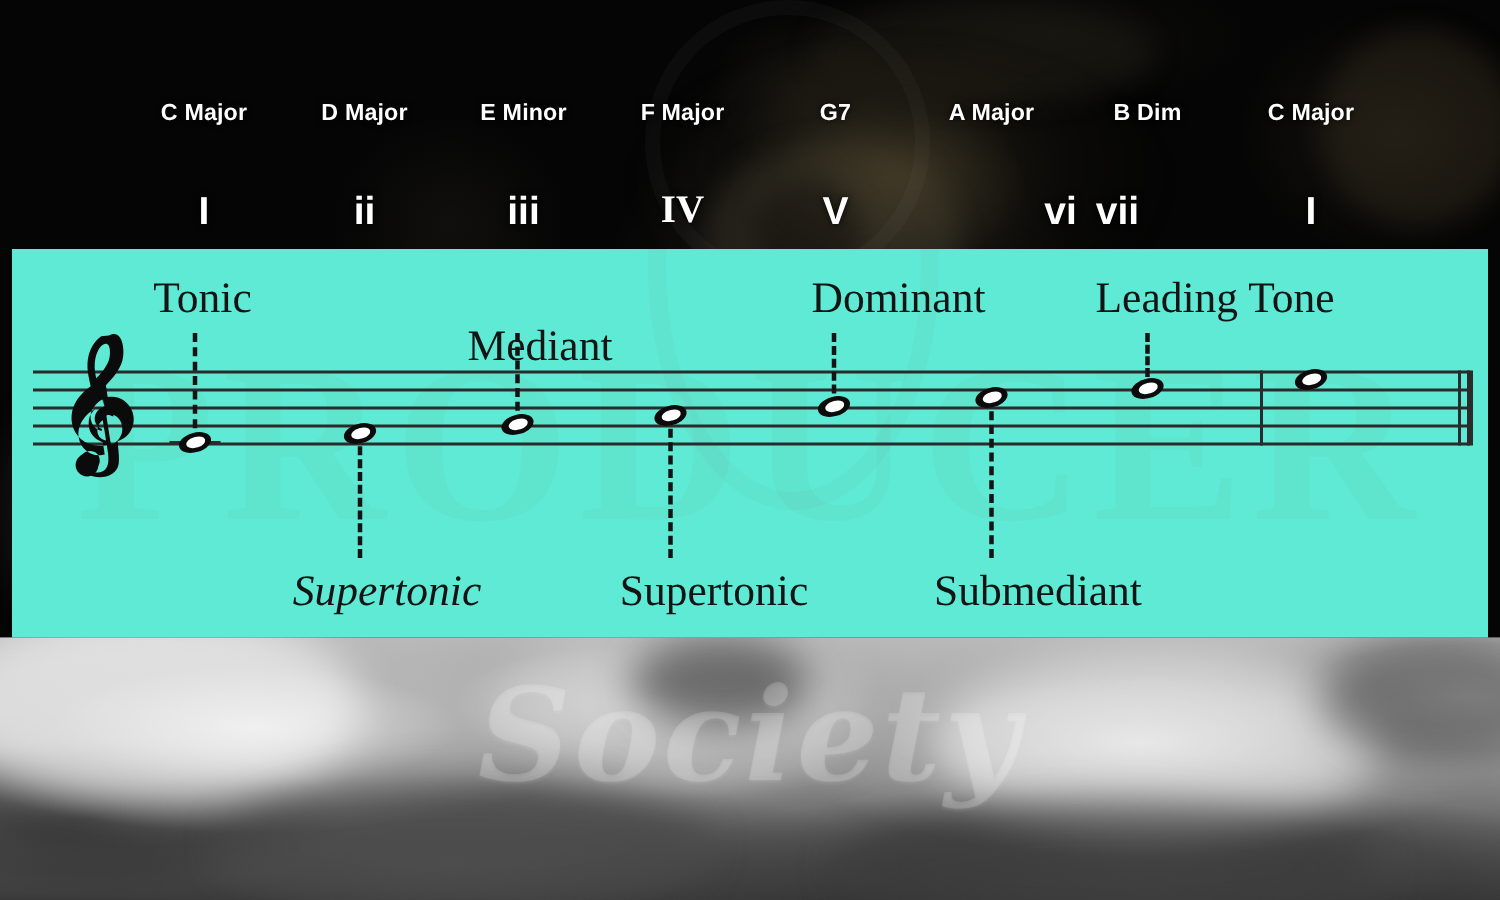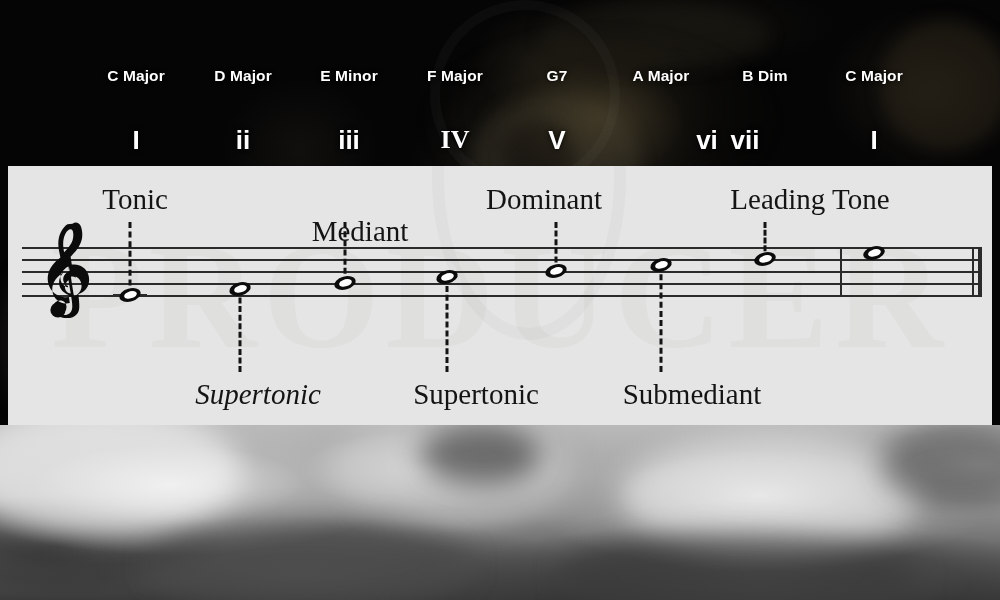--- a/index.html
+++ b/index.html
@@ -84,21 +84,21 @@
     text-shadow:0 0 4px rgba(0,0,0,.9);
   }
   .numeral-cell{
     font-size:26px;font-weight:bold;
     text-shadow:0 0 5px rgba(0,0,0,.95);
   }
 
   
   .score-panel{
     position:absolute;left:8px;top:166px;width:984px;height:259px;
-    background:#e5e5e5;overflow:hidden;
+    background:#5eead4;overflow:hidden;
   }
   .score-panel .wm-inner{
     position:absolute;left:0;top:-16px;width:984px;height:292px;
     display:flex;align-items:center;justify-content:center;
     font-family:"Liberation Serif",serif;font-weight:700;
     font-size:150px;letter-spacing:6px;
     color:rgba(120,120,110,.055);
     white-space:nowrap;pointer-events:none;user-select:none;
   }
   .score-panel .wm-ring{
@@ -165,20 +165,21 @@
   <div class="bg-smoke">
     <div class="smoke-wisp sw1"></div>
     <div class="smoke-wisp sw2"></div>
     <div class="smoke-wisp sw3"></div>
     <div class="smoke-wisp sw6"></div>
     <div class="smoke-wisp sw7"></div>
     <div class="smoke-wisp sw4"></div>
     <div class="smoke-wisp sw5"></div>
   </div>
 
+  <div class="wm-society">Society</div>
 
   <div class="chord-row" id="chord-row">
       <div class="chord-cell" style="left: 136px;">C Major</div>
       <div class="chord-cell" style="left: 243px;">D Major</div>
       <div class="chord-cell" style="left: 349px;">E Minor</div>
       <div class="chord-cell" style="left: 455px;">F Major</div>
       <div class="chord-cell" style="left: 557px;">G7</div>
       <div class="chord-cell" style="left: 661px;">A Major</div>
       <div class="chord-cell" style="left: 765px;">B Dim</div>
       <div class="chord-cell" style="left: 874px;">C Major</div>
@@ -234,21 +235,21 @@
         <div class="note" style="left: 866px; top: 87px;"></div>
       </div>
 
     <div class="barline thin" style="left:832px;top:81px;height:50px"></div>
     <div class="barline end-a" style="left:964px;top:81px;height:50px"></div>
     <div class="barline end-b" style="left:970px;top:81px;height:50px"></div>
 
     <div id="degree-labels">
         <div class="deg-label deg-top" style="left: 127px;">Tonic</div>
         <div class="deg-label deg-top" style="left: 352px; margin-top: 32px;">Mediant</div>
-        <div class="deg-label deg-top" style="left: 536px;">Dominant</div>
+        <div class="deg-label deg-top" style="left: 591px;">Dominant</div>
         <div class="deg-label deg-top" style="left: 802px;">Leading Tone</div>
         <div class="deg-label deg-bot" style="left: 250px; font-style: italic;">Supertonic</div>
         <div class="deg-label deg-bot" style="left: 468px;">Supertonic</div>
         <div class="deg-label deg-bot" style="left: 684px;">Submediant</div>
       </div>
 
   </div>
 
 </div>
 

